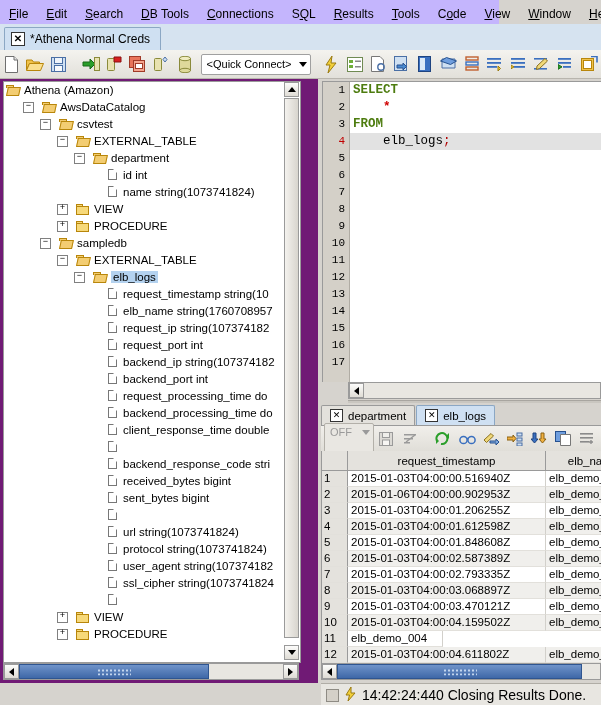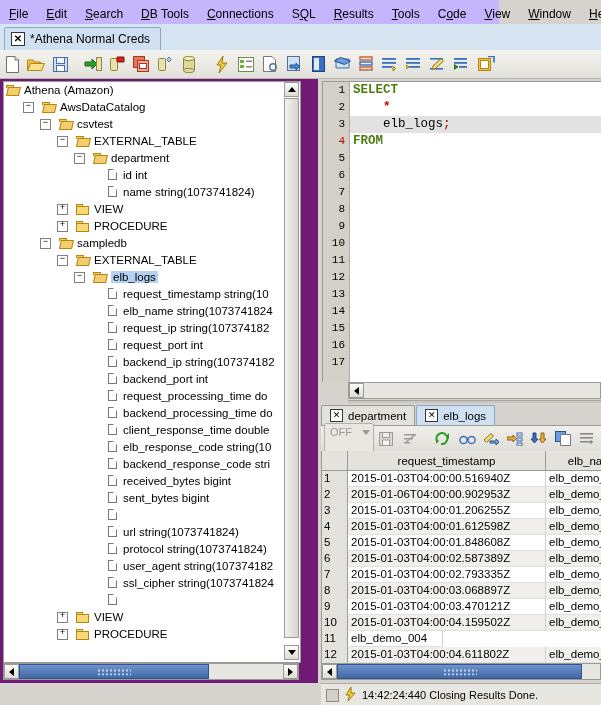--- a/index.html
+++ b/index.html
@@ -213,21 +213,21 @@
   }
   .gc.num{background:#e4e2dd;border-right:1px solid #9a9a9a;padding-left:2px;}
   .grow.alt .gc:not(.num){background:#f0efec;}
 
   .statusbar{
     position:absolute;left:321px;top:683px;width:280px;height:22px;
     background:#e8e6e1;border-top:1px solid #b0ada6;
     display:flex;align-items:center;gap:6px;padding-left:5px;
   }
   .stbox{width:11px;height:11px;background:#d4d0c8;border:1px solid #8e8b84;}
-  .sttext{font-size:11px;}
+  .sttext{font-size:14px;}
 
   .corner{
     position:absolute;left:0;top:683px;width:321px;height:22px;background:#d6d3ce;
   }
 </style>
 </head>
 <body>
 
 <div class="app">
 
@@ -298,20 +298,24 @@
           <rect x="1.5" y="2.5" width="7" height="12" rx="1" fill="#e8e2b0" stroke="#8a8a3a"></rect>
           <path d="M12,1 l2,2.5 l-2,2.5 l-2,-2.5 z" fill="#cfe0f2" stroke="#4a6fa5"></path>
         </svg>
     </div>
     <div class="tb-ico">
       <svg width="12" height="17" viewBox="0 0 12 17">
           <rect x="0.5" y="2.5" width="11" height="12" fill="#ded99a" stroke="#8a8a3a"></rect>
           <ellipse cx="6" cy="2.5" rx="5.5" ry="2.2" fill="#f0ecc0" stroke="#8a8a3a"></ellipse>
           <ellipse cx="6" cy="14.5" rx="5.5" ry="2.2" fill="#ded99a" stroke="#8a8a3a"></ellipse>
         </svg>
+    </div>
+    <div class="quickconn">
+      <span>&lt;Quick Connect&gt;</span>
+      <span class="qc-arrow"></span>
     </div>
     <div class="tb-sep"></div>
     <div class="tb-ico">
       <svg width="14" height="17" viewBox="0 0 14 17">
           <path d="M8,0 L2,9 H6 L4,17 L12,7 H7 Z" fill="#f2d03a" stroke="#9a7a10"></path>
         </svg>
     </div>
     <div class="tb-ico">
       <svg width="16" height="15" viewBox="0 0 16 15">
           <rect x="0.5" y="0.5" width="15" height="14" fill="#fff" stroke="#6f8a52"></rect>
@@ -401,29 +405,29 @@
           <div class="trow"><span class="ind" style="width: 53px;"></span><span class="exp">−</span><span class="dots"></span><span class="fo fo-open"><i class="t"></i><i class="b"></i></span><span class="lbl">EXTERNAL_TABLE</span></div>
           <div class="trow"><span class="ind" style="width: 70px;"></span><span class="exp">−</span><span class="dots"></span><span class="fo fo-open"><i class="t"></i><i class="b"></i></span><span class="lbl">department</span></div>
           <div class="trow"><span class="ind" style="width: 87px;"></span><span class="ind" style="width: 17px;"></span><span class="fi"><i></i></span><span class="lbl">id int</span></div>
           <div class="trow"><span class="ind" style="width: 87px;"></span><span class="ind" style="width: 17px;"></span><span class="fi"><i></i></span><span class="lbl">name string(1073741824)</span></div>
           <div class="trow"><span class="ind" style="width: 53px;"></span><span class="exp">+</span><span class="dots"></span><span class="fo fo-closed"><i class="t"></i><i class="b"></i></span><span class="lbl">VIEW</span></div>
           <div class="trow"><span class="ind" style="width: 53px;"></span><span class="exp">+</span><span class="dots"></span><span class="fo fo-closed"><i class="t"></i><i class="b"></i></span><span class="lbl">PROCEDURE</span></div>
           <div class="trow"><span class="ind" style="width: 36px;"></span><span class="exp">−</span><span class="dots"></span><span class="fo fo-open"><i class="t"></i><i class="b"></i></span><span class="lbl">sampledb</span></div>
           <div class="trow"><span class="ind" style="width: 53px;"></span><span class="exp">−</span><span class="dots"></span><span class="fo fo-open"><i class="t"></i><i class="b"></i></span><span class="lbl">EXTERNAL_TABLE</span></div>
           <div class="trow"><span class="ind" style="width: 70px;"></span><span class="exp">−</span><span class="dots"></span><span class="fo fo-open"><i class="t"></i><i class="b"></i></span><span class="lbl sel">elb_logs</span></div>
           <div class="trow"><span class="ind" style="width: 87px;"></span><span class="ind" style="width: 17px;"></span><span class="fi"><i></i></span><span class="lbl">request_timestamp string(10</span></div>
-          <div class="trow"><span class="ind" style="width: 87px;"></span><span class="ind" style="width: 17px;"></span><span class="fi"><i></i></span><span class="lbl">elb_name string(1073741824</span></div>
+          <div class="trow"><span class="ind" style="width: 87px;"></span><span class="ind" style="width: 17px;"></span><span class="fi"><i></i></span><span class="lbl">elb_name string(1760708957</span></div>
           <div class="trow"><span class="ind" style="width: 87px;"></span><span class="ind" style="width: 17px;"></span><span class="fi"><i></i></span><span class="lbl">request_ip string(107374182</span></div>
           <div class="trow"><span class="ind" style="width: 87px;"></span><span class="ind" style="width: 17px;"></span><span class="fi"><i></i></span><span class="lbl">request_port int</span></div>
           <div class="trow"><span class="ind" style="width: 87px;"></span><span class="ind" style="width: 17px;"></span><span class="fi"><i></i></span><span class="lbl">backend_ip string(107374182</span></div>
           <div class="trow"><span class="ind" style="width: 87px;"></span><span class="ind" style="width: 17px;"></span><span class="fi"><i></i></span><span class="lbl">backend_port int</span></div>
           <div class="trow"><span class="ind" style="width: 87px;"></span><span class="ind" style="width: 17px;"></span><span class="fi"><i></i></span><span class="lbl">request_processing_time do</span></div>
           <div class="trow"><span class="ind" style="width: 87px;"></span><span class="ind" style="width: 17px;"></span><span class="fi"><i></i></span><span class="lbl">backend_processing_time do</span></div>
           <div class="trow"><span class="ind" style="width: 87px;"></span><span class="ind" style="width: 17px;"></span><span class="fi"><i></i></span><span class="lbl">client_response_time double</span></div>
-          <div class="trow"><span class="ind" style="width: 87px;"></span><span class="ind" style="width: 17px;"></span><span class="fi"><i></i></span><span class="lbl">elb_response_code string(10</span></div>
+          <div class="trow"><span class="ind" style="width: 87px;"></span><span class="ind" style="width: 17px;"></span><span class="fi"><i></i></span></div>
           <div class="trow"><span class="ind" style="width: 87px;"></span><span class="ind" style="width: 17px;"></span><span class="fi"><i></i></span><span class="lbl">backend_response_code stri</span></div>
           <div class="trow"><span class="ind" style="width: 87px;"></span><span class="ind" style="width: 17px;"></span><span class="fi"><i></i></span><span class="lbl">received_bytes bigint</span></div>
           <div class="trow"><span class="ind" style="width: 87px;"></span><span class="ind" style="width: 17px;"></span><span class="fi"><i></i></span><span class="lbl">sent_bytes bigint</span></div>
           <div class="trow"><span class="ind" style="width: 87px;"></span><span class="ind" style="width: 17px;"></span><span class="fi"><i></i></span></div>
           <div class="trow"><span class="ind" style="width: 87px;"></span><span class="ind" style="width: 17px;"></span><span class="fi"><i></i></span><span class="lbl">url string(1073741824)</span></div>
           <div class="trow"><span class="ind" style="width: 87px;"></span><span class="ind" style="width: 17px;"></span><span class="fi"><i></i></span><span class="lbl">protocol string(1073741824)</span></div>
           <div class="trow"><span class="ind" style="width: 87px;"></span><span class="ind" style="width: 17px;"></span><span class="fi"><i></i></span><span class="lbl">user_agent string(107374182</span></div>
           <div class="trow"><span class="ind" style="width: 87px;"></span><span class="ind" style="width: 17px;"></span><span class="fi"><i></i></span><span class="lbl">ssl_cipher string(1073741824</span></div>
           <div class="trow"><span class="ind" style="width: 87px;"></span><span class="ind" style="width: 17px;"></span><span class="fi"><i></i></span></div>
           <div class="trow"><span class="ind" style="width: 53px;"></span><span class="exp">+</span><span class="dots"></span><span class="fo fo-closed"><i class="t"></i><i class="b"></i></span><span class="lbl">VIEW</span></div>
@@ -473,22 +477,22 @@
           <div class="gl">12</div>
           <div class="gl">13</div>
           <div class="gl">14</div>
           <div class="gl">15</div>
           <div class="gl">16</div>
           <div class="gl">17</div>
         </div>
       <div class="codearea" id="codearea">
           <div class="cl"><span class="kw">SELECT</span></div>
           <div class="cl"><span>    </span><span class="star">*</span></div>
+          <div class="cl"><span class="kw">FROM</span></div>
           <div class="cl cur"><span>    elb_logs</span><span class="pun">;</span></div>
-          <div class="cl"><span class="kw">FROM</span></div>
           <div class="cl">&nbsp;</div>
           <div class="cl">&nbsp;</div>
           <div class="cl">&nbsp;</div>
           <div class="cl">&nbsp;</div>
           <div class="cl">&nbsp;</div>
           <div class="cl">&nbsp;</div>
           <div class="cl">&nbsp;</div>
           <div class="cl">&nbsp;</div>
           <div class="cl">&nbsp;</div>
           <div class="cl">&nbsp;</div>

